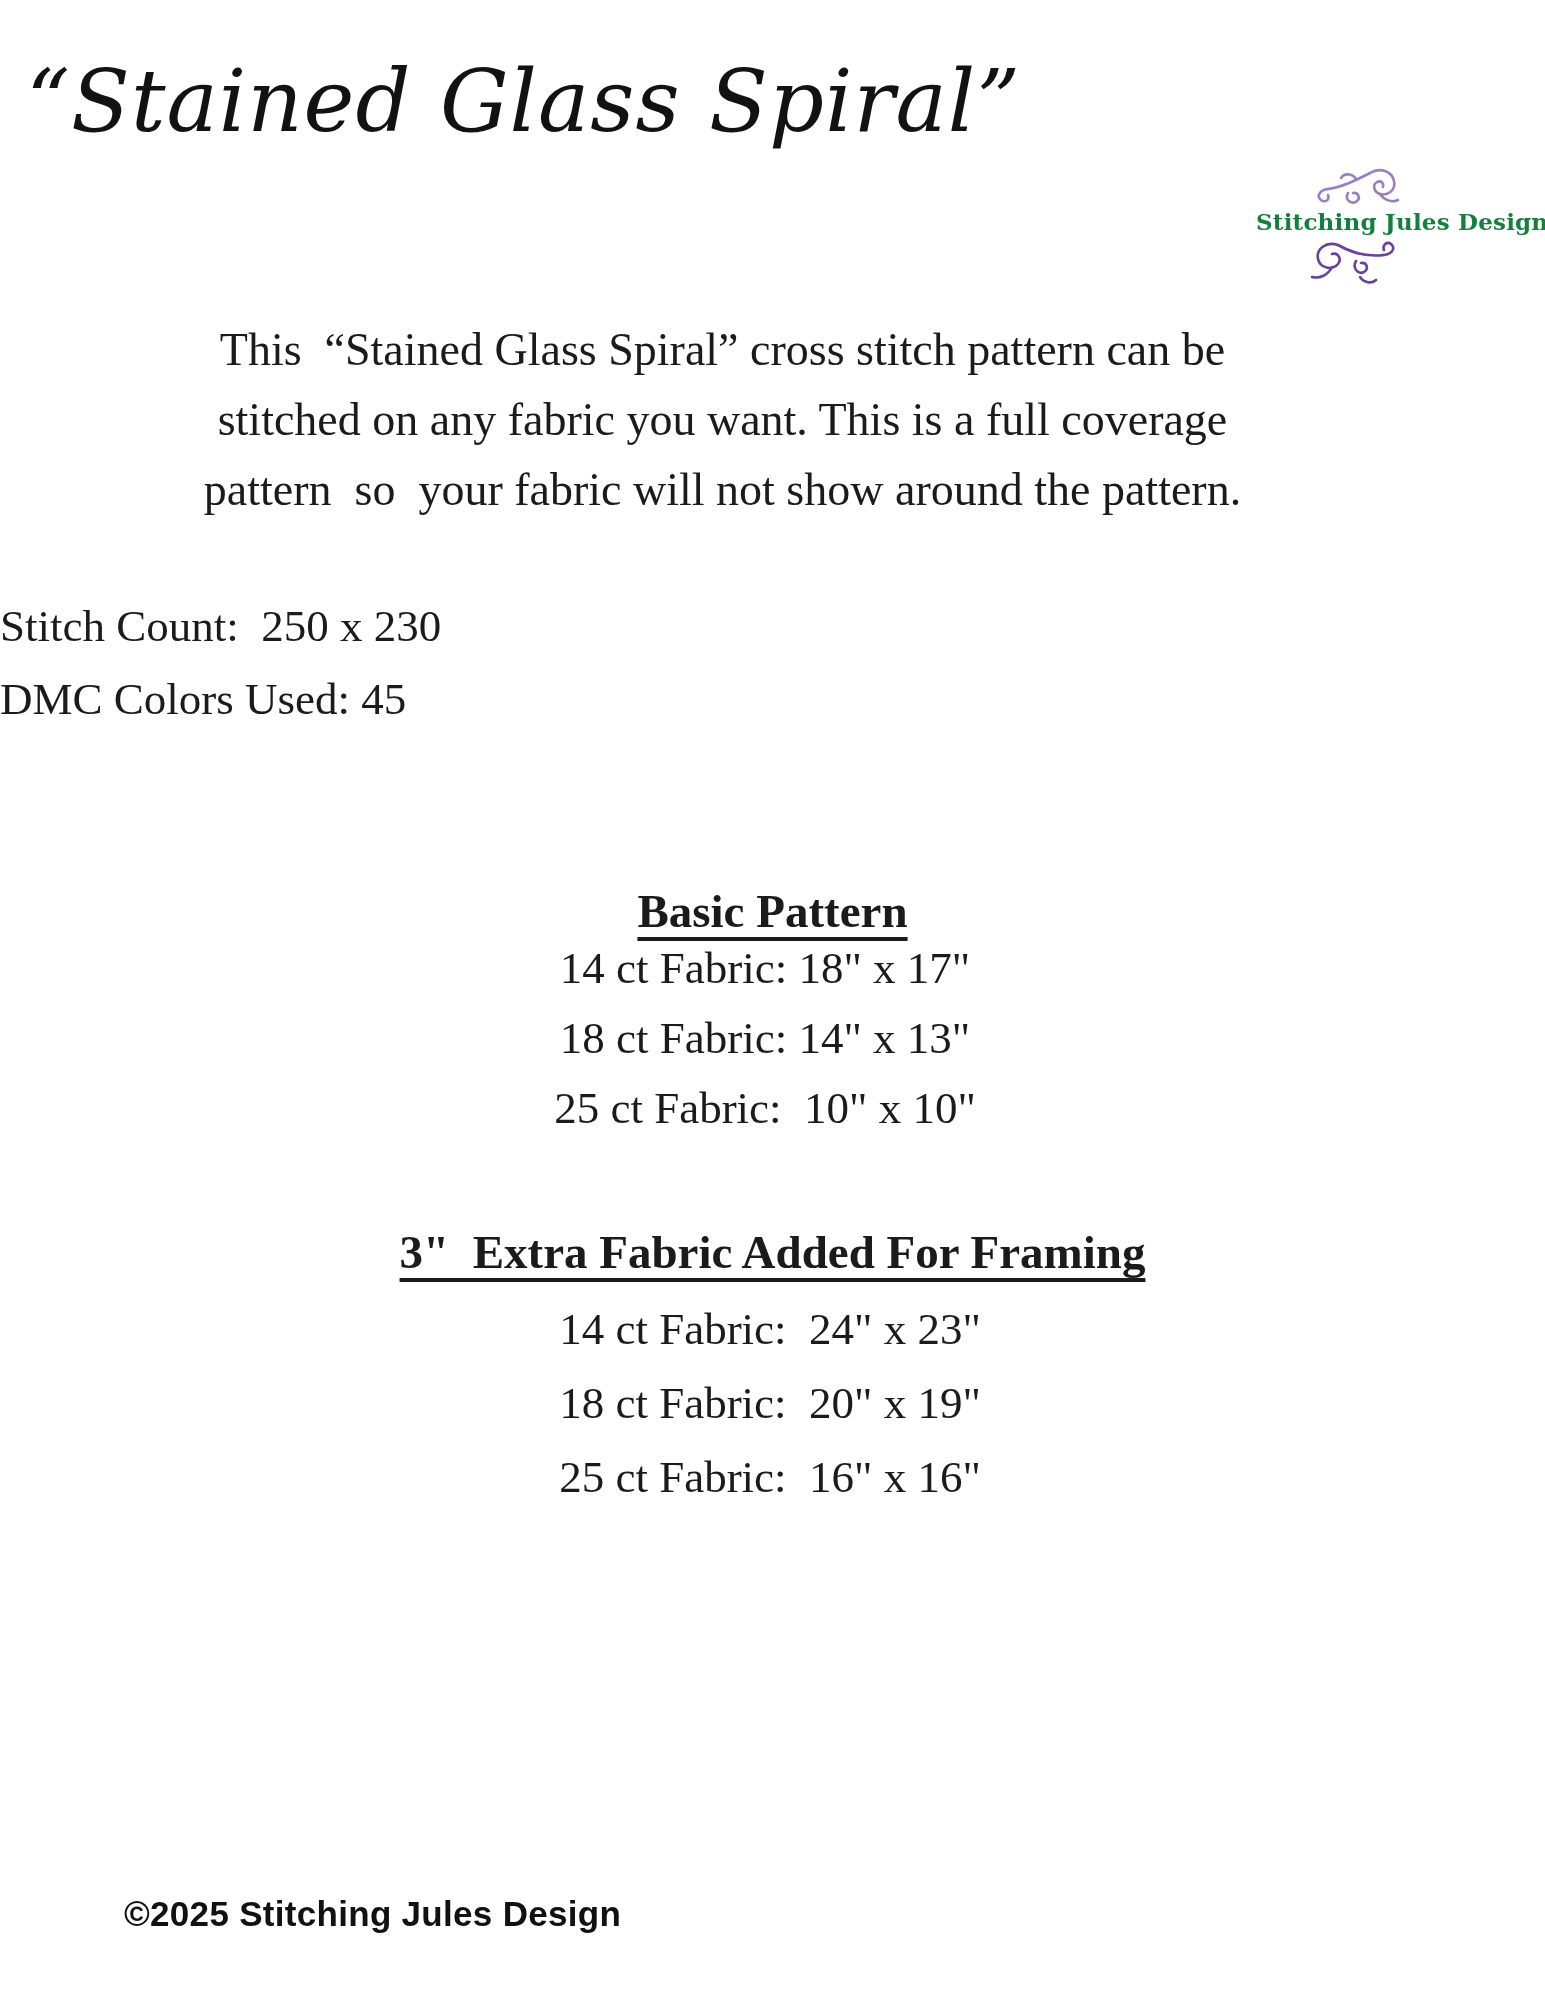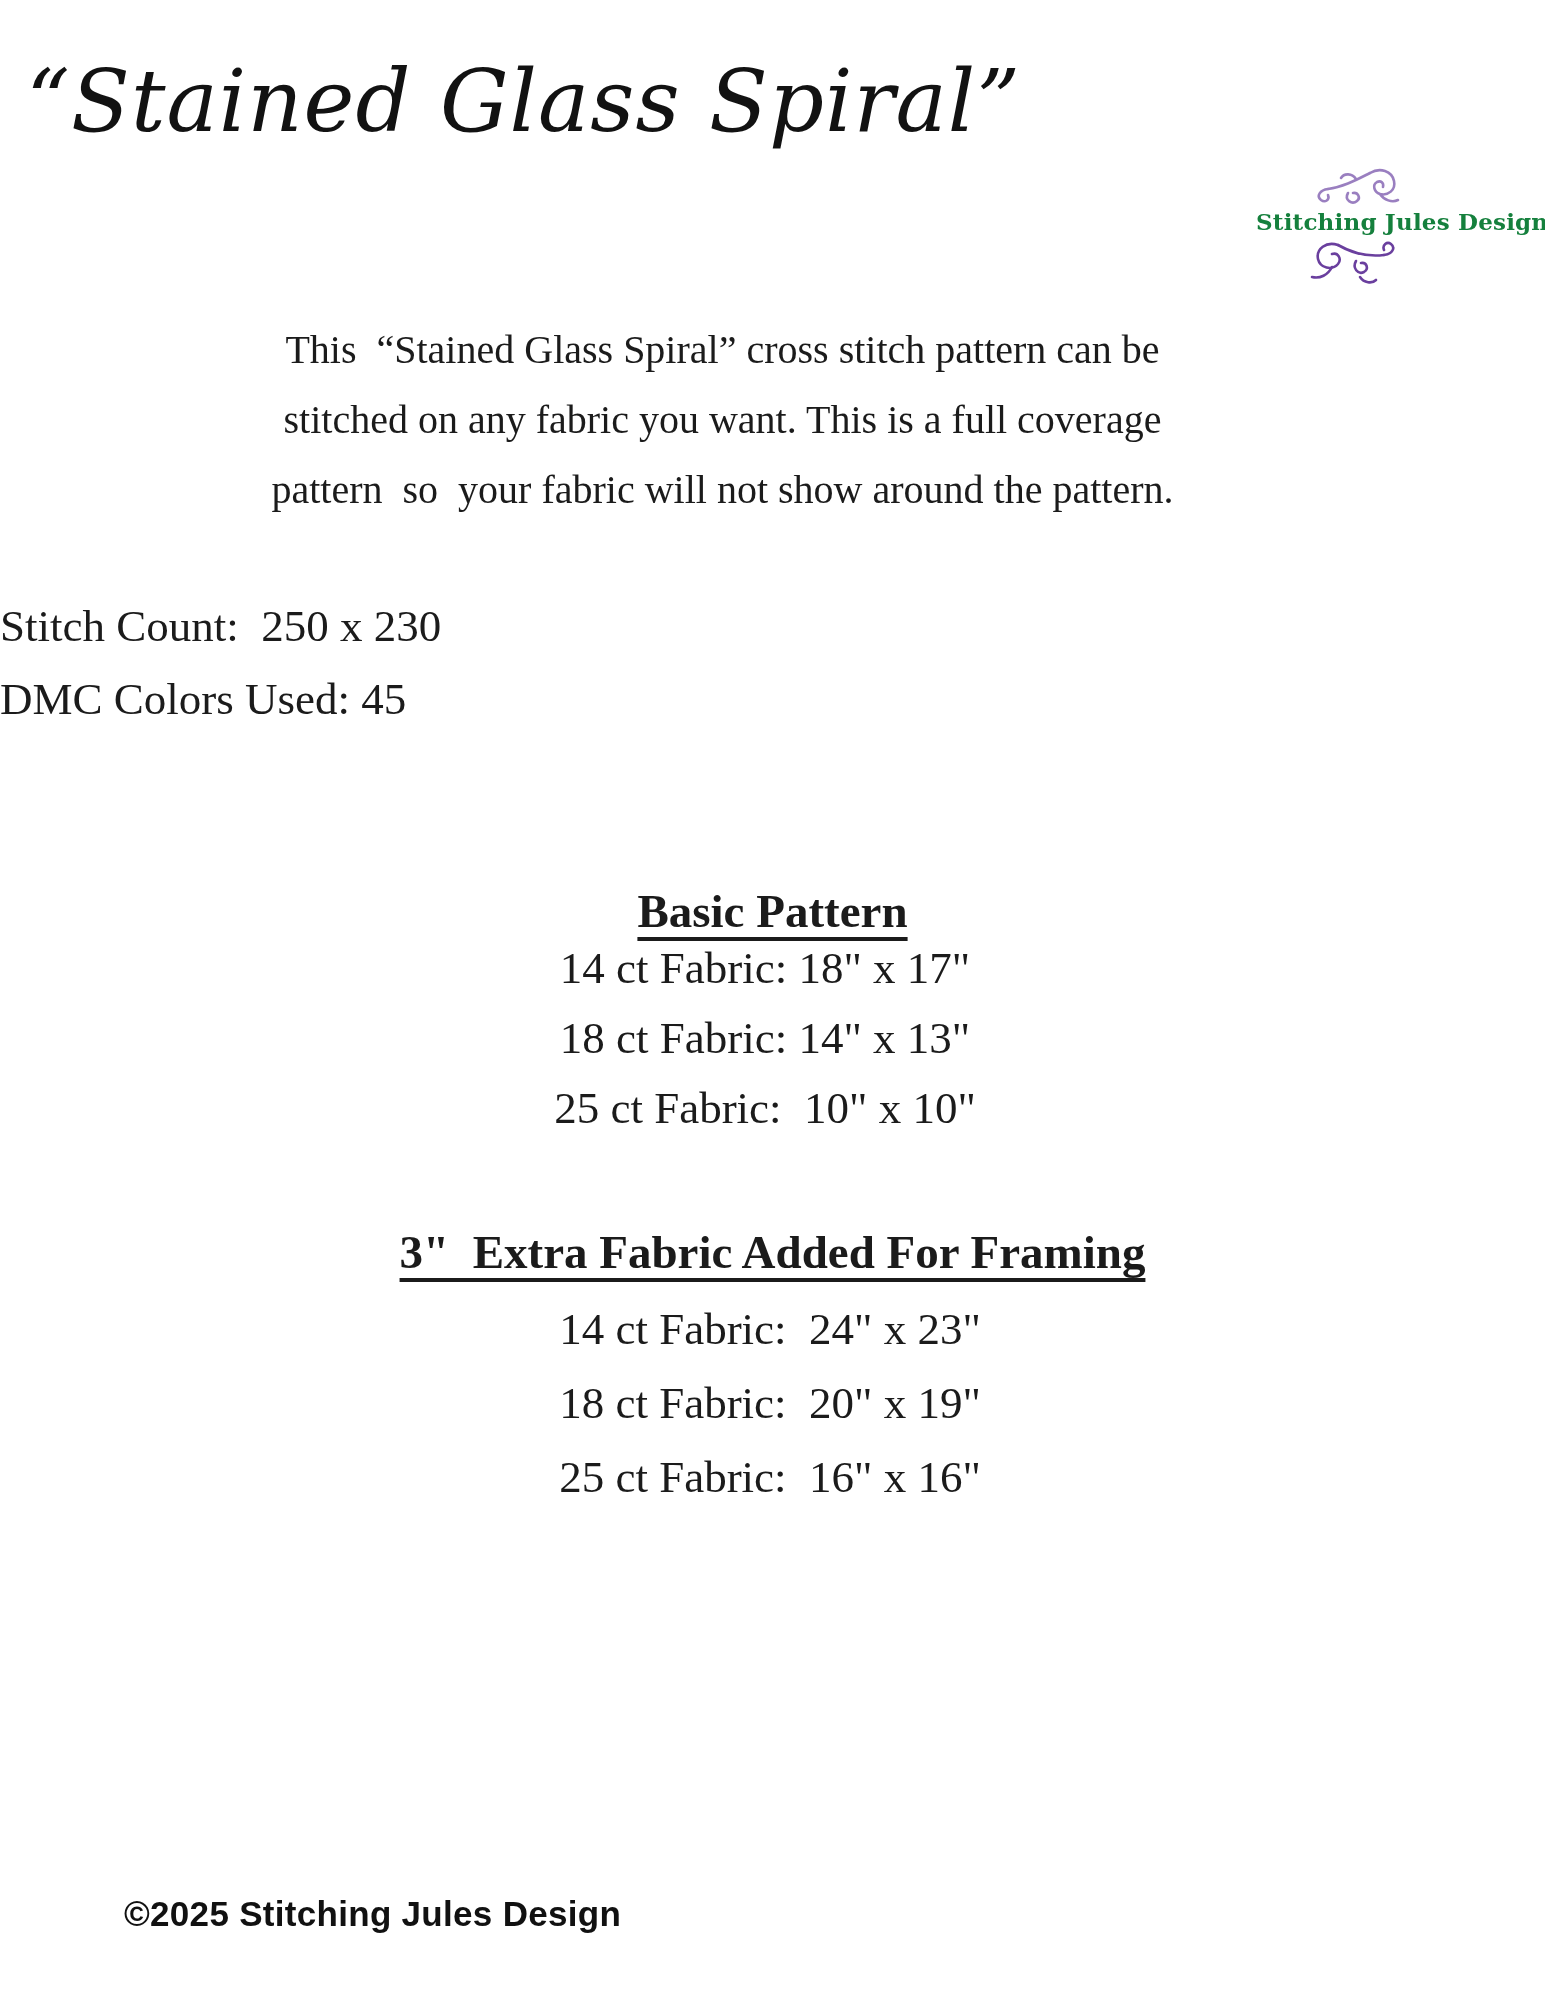--- a/index.html
+++ b/index.html
@@ -37,21 +37,21 @@
     font-size:23px;
     line-height:30px;
     color:#15803d;
     letter-spacing:0.2px;
     white-space:nowrap;
   }
 
   .intro {
     position:absolute; top:315px; left:0; width:1445px;
     text-align:center;
-    font-size:40px;
+    font-size:46px;
     line-height:70px;
   }
 
   .counts {
     position:absolute; top:590px; left:0; width:1500px;
     text-align:left;
     font-size:45px;
     line-height:73px;
   }
 

